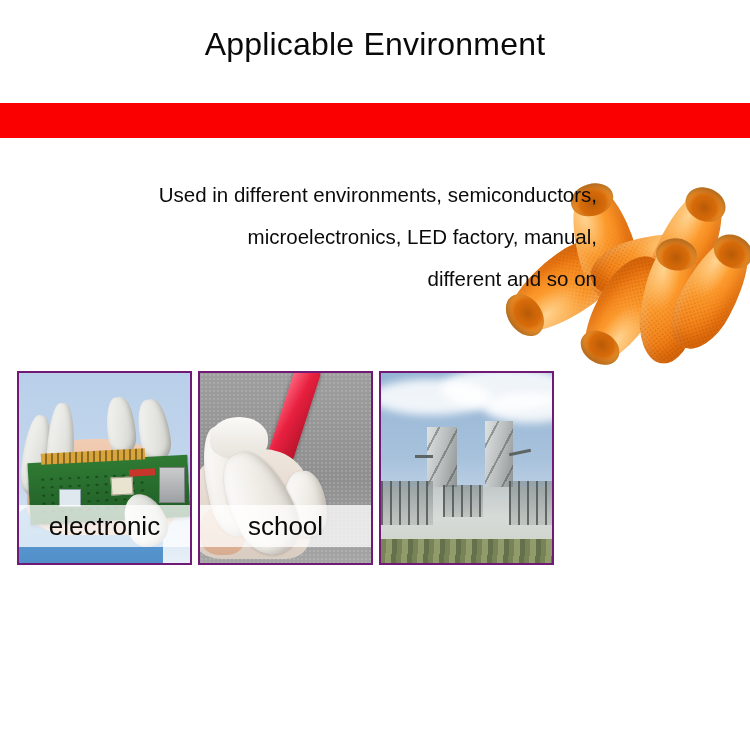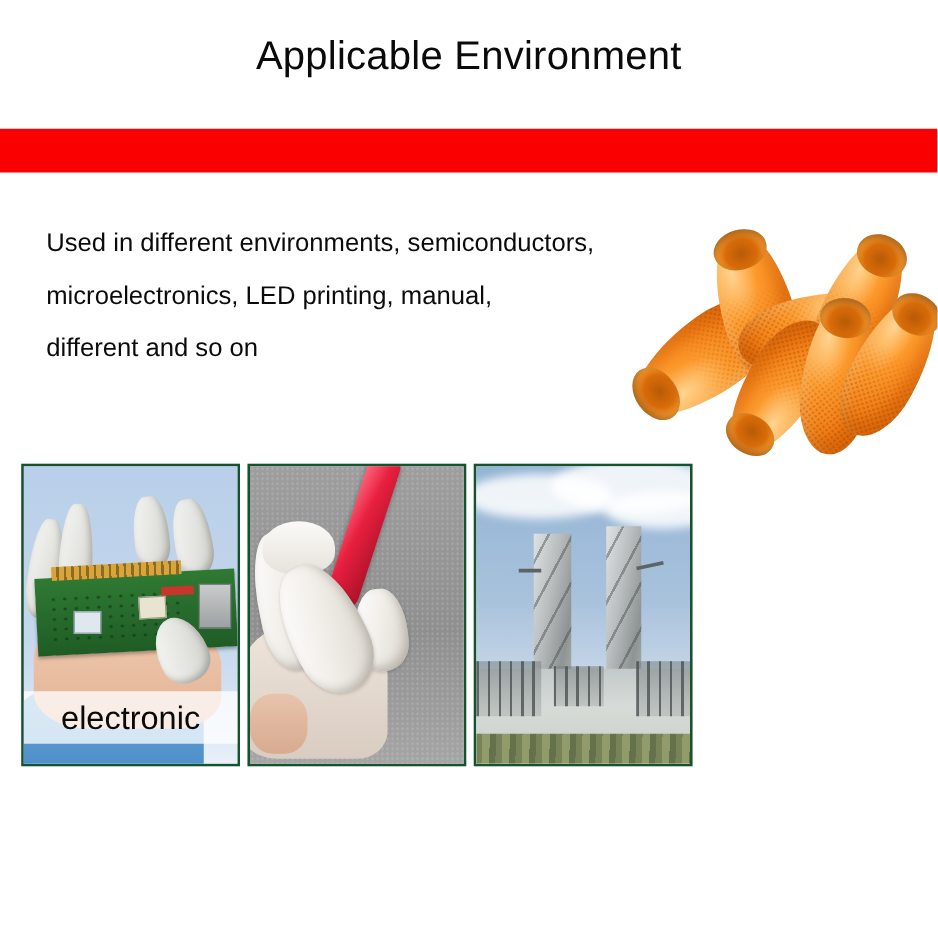--- a/index.html
+++ b/index.html
@@ -39,20 +39,21 @@
     background: #fb0000;
   }
 
   
   .intro-block {
     position: absolute;
     left: 37px;
     top: 174px;
     width: 560px;
     z-index: 3;
+    text-align: right;
   }
   .intro-line {
     font-size: 20.5px;
     color: #0b0b0b;
     line-height: 42px;
     white-space: nowrap;
     font-weight: 400;
   }
 
   
@@ -117,22 +118,22 @@
     top: 371px;
     width: 716px;
     height: 242px;
     display: flex;
     gap: 6px;
     z-index: 4;
   }
   .photo-tile {
     position: relative;
     width: 175px;
-    height: 242px;
-    border: 2px solid #14532d;
+    height: 194px;
+    border: 2px solid #701a75;
     box-sizing: border-box;
     overflow: hidden;
     background: #d8d8d8;
   }
   .tile-art {
     position: absolute;
     inset: 0;
   }
   .tile-caption {
     position: absolute;
@@ -346,21 +347,21 @@
 </style>
 </head>
 <body>
 
 <div class="page-title">Applicable Environment</div>
 
 <div class="red-rule"></div>
 
 <div class="intro-block">
   <div class="intro-line">Used in different environments, semiconductors,</div>
-  <div class="intro-line">microelectronics, LED printing, manual,</div>
+  <div class="intro-line">microelectronics, LED factory, manual,</div>
   <div class="intro-line">different and so on</div>
 </div>
 
 <div class="product-photo">
   <div class="cot cot-a">
       <span class="cuff"></span>
     </div>
   <div class="cot cot-b">
       <span class="cuff"></span>
     </div>
@@ -408,20 +409,21 @@
     <div class="tile-art">
       <div class="t2-bg"></div>
       <div class="t2-rod"></div>
       <div class="t2-hand"></div>
       <div class="t2-skin"></div>
       <div class="t2-cot t2-c1"></div>
       <div class="t2-knuckle"></div>
       <div class="t2-cot t2-c3"></div>
       <div class="t2-cot t2-c2"></div>
     </div>
+    <div class="tile-caption">school</div>
   </div>
 
 
   <div class="photo-tile">
     <div class="tile-art">
       <div class="t4-sky"></div>
       <div class="t4-cloud t4-cl1"></div>
       <div class="t4-cloud t4-cl2"></div>
       <div class="t4-cloud t4-cl3"></div>
       <div class="t4-stack t4-s1"></div>

